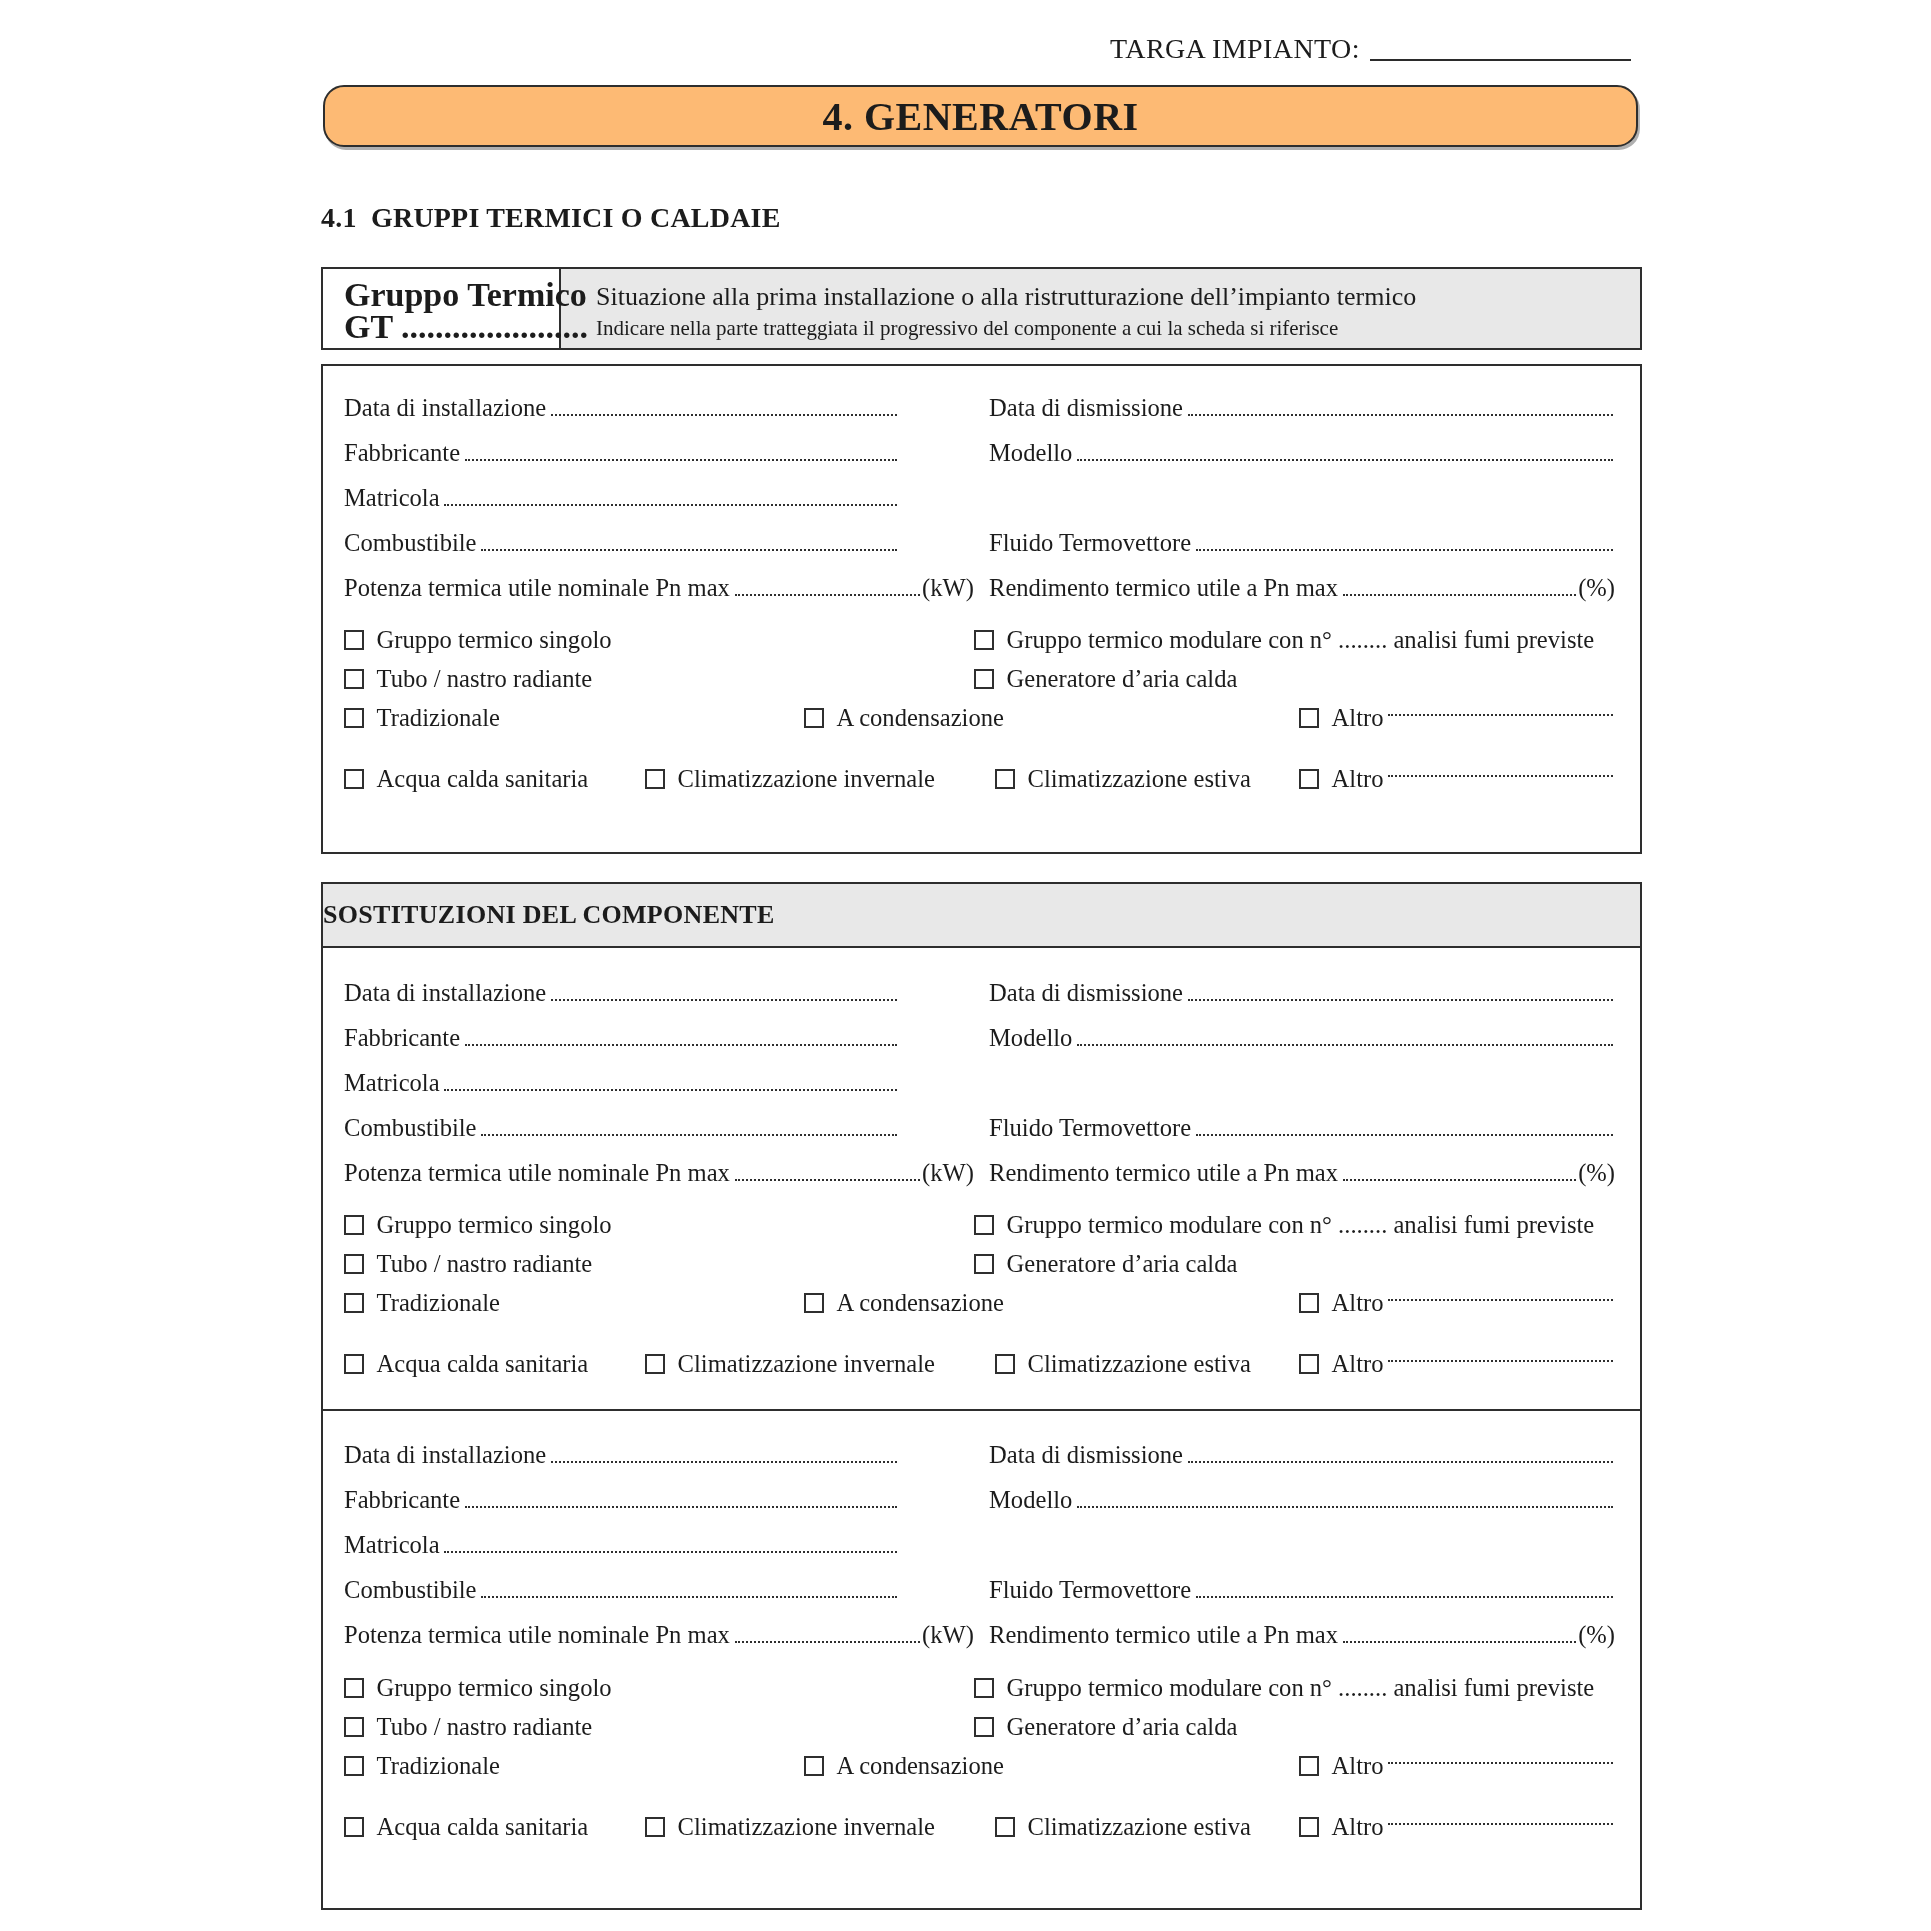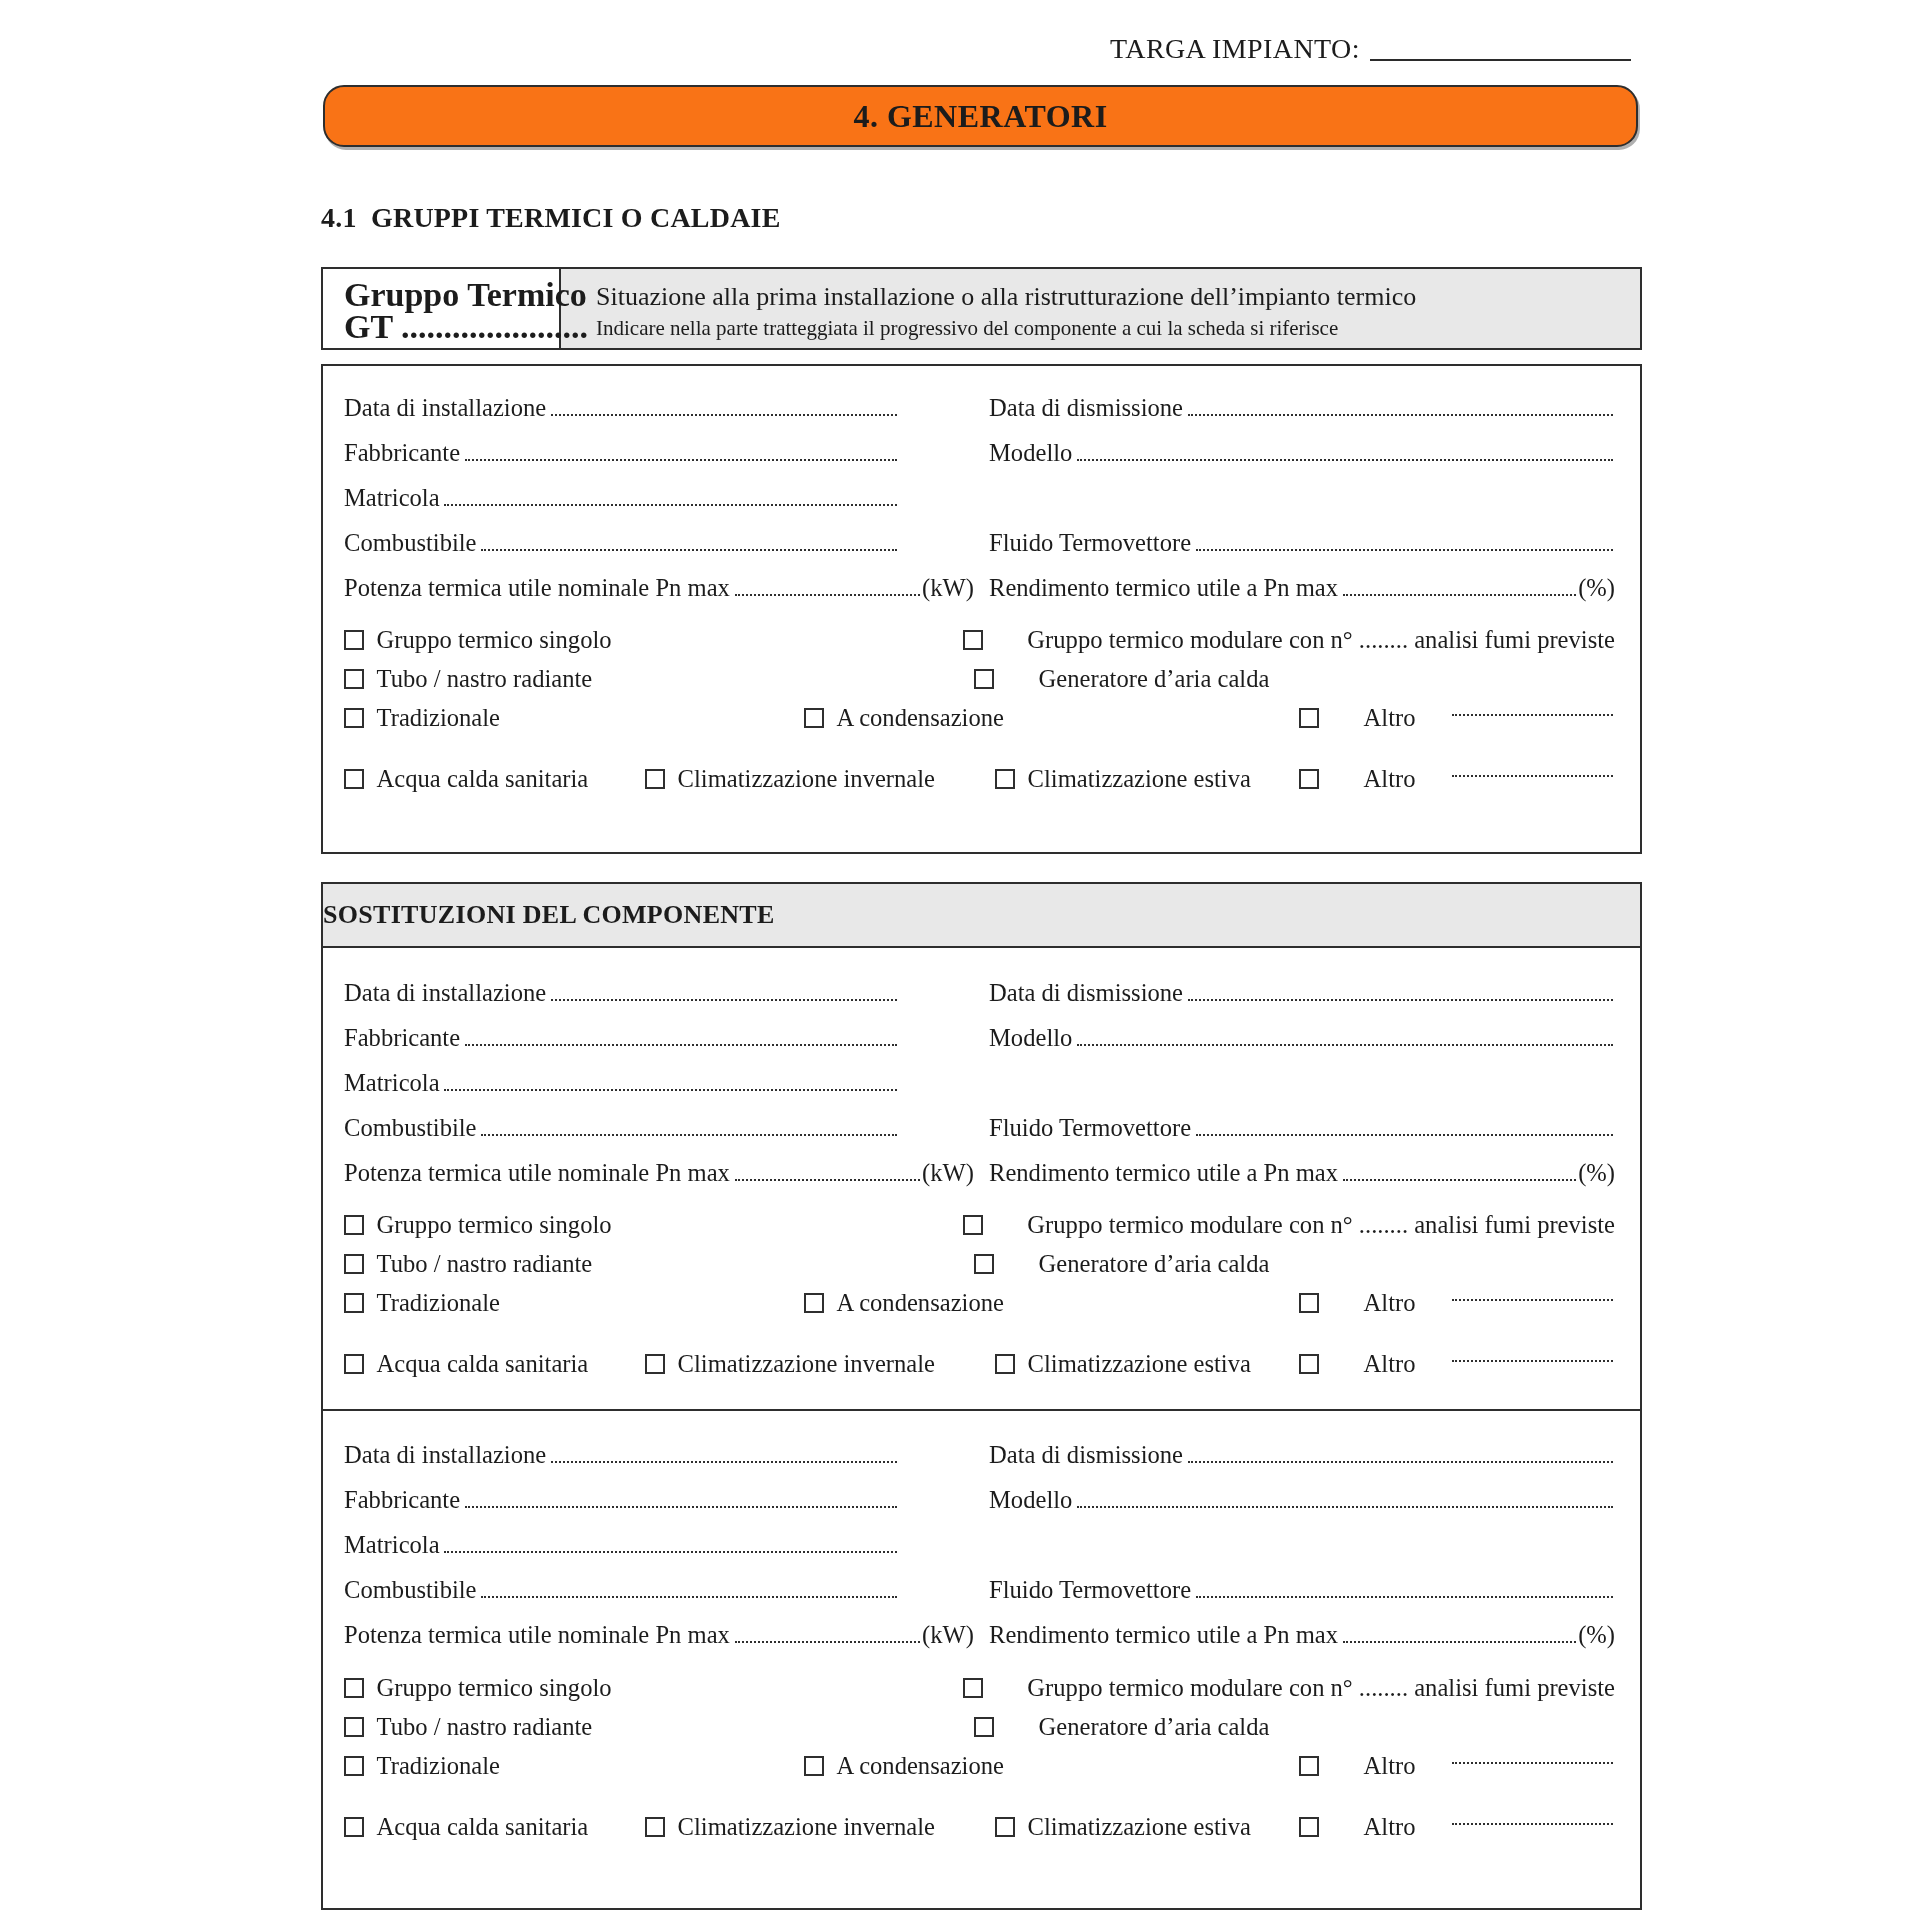--- a/index.html
+++ b/index.html
@@ -6,23 +6,23 @@
   .sheet{position:relative;width:1931px;height:1931px;background:#ffffff;
          font-family:"Liberation Serif","DejaVu Serif",serif;color:#1c1c1c;overflow:hidden;}
 
   
   .targa{position:absolute;left:1110px;top:33px;width:521px;display:flex;align-items:flex-end;font-size:28px;}
   .targa .lbl{white-space:nowrap;letter-spacing:0.4px;}
   .targa .uline{flex:1;border-bottom:2.4px solid #2b2b2b;margin:0 0 3.9px 9.7px;}
 
   
   .band{position:absolute;left:323px;top:85px;width:1315px;height:62px;box-sizing:border-box;
-        background:#f97316;border:2.4px solid #2e2e2e;border-radius:21px;
+        background:#fdba74;border:2.4px solid #2e2e2e;border-radius:21px;
         display:flex;align-items:center;justify-content:center;
-        font-size:32px;font-weight:bold;letter-spacing:0.5px;
+        font-size:40px;font-weight:bold;letter-spacing:0.5px;
         box-shadow:1.9px 2.9px 0 rgba(80,80,80,.45);}
 
   .subsec{position:absolute;left:321px;top:202px;font-size:28px;font-weight:bold;white-space:pre;letter-spacing:0.2px;}
 
   
   .gt-head{position:absolute;left:321px;top:267px;width:1321px;height:83px;box-sizing:border-box;
            border:2.9px solid #2e2e2e;display:flex;background:#e8e8e8;}
   .gt-left{width:238px;box-sizing:border-box;border-right:2.9px solid #2e2e2e;background:#ffffff;
            padding:9.7px 0 0 21px;font-weight:bold;font-size:34px;line-height:32px;white-space:nowrap;}
   .gt-right{flex:1;padding:12.6px 19.3px 0 35px;}
@@ -58,21 +58,21 @@
   .cbcell{display:flex;align-items:center;}
   .cbcell .cb{width:20px;height:20px;box-sizing:border-box;border:2.4px solid #2f2f2f;background:#fff;
               margin-right:12.6px;flex:none;}
   .cbcell .lab{white-space:nowrap;}
   .wA{width:630px;}           
   .w1{width:460px;}           
   .w2{width:495px;}           
   .v1{width:301px;}           
   .v2{width:350px;}           
   .v3{width:304px;}           
-  .flex1{flex:1;gap:32px;}
+  .flex1{flex:1;}
 </style>
 </head>
 <body>
 
 <div class="sheet">
 
   <div class="targa">
     <span class="lbl">TARGA IMPIANTO:</span>
     <span class="uline"></span>
   </div>

